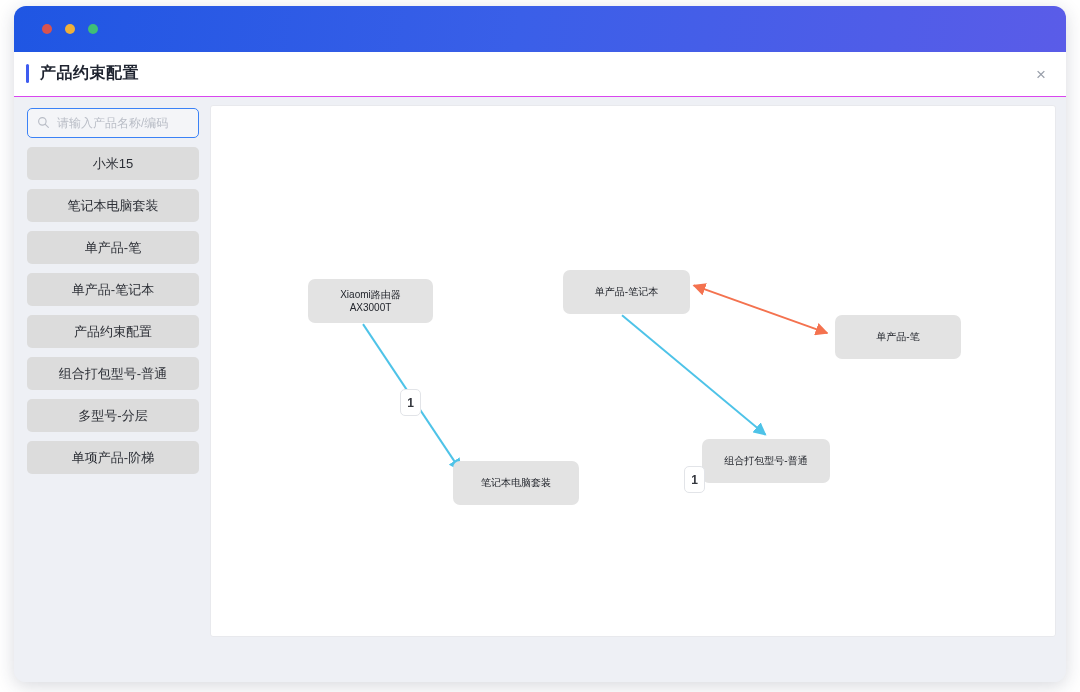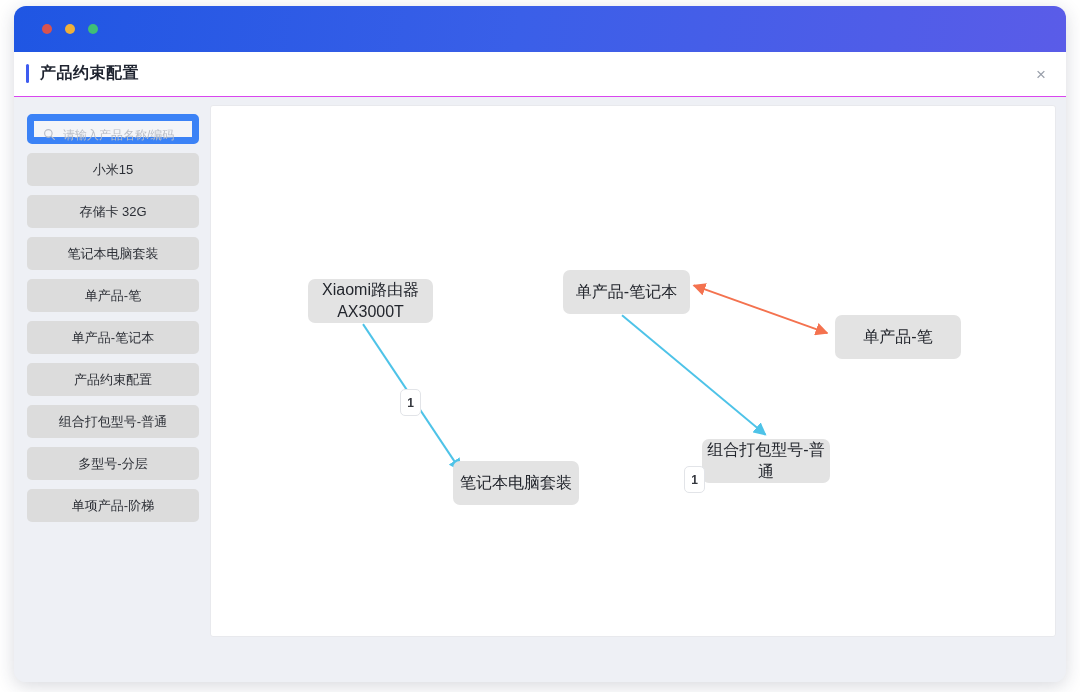--- a/index.html
+++ b/index.html
@@ -66,23 +66,23 @@
   .dlg-body { position: absolute; left: 0; top: 45px; width: 100%; height: 585px; }
 
   
   .sidebar {
     position: absolute; left: 8px; top: 8px;
     width: 182px; height: 557px;
     overflow: hidden;
   }
   .search-box {
     position: relative;
-    width: 172px; height: 30px; margin: 9px 0 0 5px;
+    width: 172px; height: 30px; margin: 3px 0 0 5px;
     background: #f4f5f8;
-    border: 7px solid #3b82f6;
+    border: 1px solid #3b82f6;
     border-radius: 5px;
   }
   .search-icon {
     position: absolute; left: 9px; top: 7px;
     width: 13px; height: 13px;
   }
   .search-input {
     position: absolute; left: 27px; top: 0;
     width: 140px; height: 28px;
     border: none; outline: none; background: transparent;
@@ -110,21 +110,21 @@
     border: 1px solid #e8e9ed;
     border-radius: 3px;
     overflow: hidden;
   }
   .graph { position: absolute; left: 0; top: 0; width: 100%; height: 100%; }
 
   .node {
     position: absolute;
     background: #e3e3e3;
     border-radius: 7px;
-    font-size: 16px; color: #23262d;
+    font-size: 10px; color: #23262d;
     display: flex; align-items: center; justify-content: center;
     text-align: center; line-height: 1.35;
     cursor: pointer;
   }
   .edge-badge {
     position: absolute;
     width: 21px; height: 27px;
     background: #ffffff;
     border: 1px solid #e2e4e8;
     border-radius: 5px;
@@ -158,21 +158,20 @@
       <div class="sidebar">
         <div class="search-box">
           <svg class="search-icon" viewBox="0 0 16 16">
             <circle cx="6.6" cy="6.6" r="4.6" fill="none" stroke="#b9bdc6" stroke-width="1.4"></circle>
             <line x1="10.2" y1="10.2" x2="14" y2="14" stroke="#b9bdc6" stroke-width="1.4" stroke-linecap="round"></line>
           </svg>
           <input class="search-input" type="text" placeholder="请输入产品名称/编码" style="">
         </div>
         <div class="prod-list" id="prod-list">
             <div class="prod-item">小米15</div>
-            <div class="prod-item">存储卡 32G</div>
             <div class="prod-item">笔记本电脑套装</div>
             <div class="prod-item">单产品-笔</div>
             <div class="prod-item">单产品-笔记本</div>
             <div class="prod-item">产品约束配置</div>
             <div class="prod-item">组合打包型号-普通</div>
             <div class="prod-item">多型号-分层</div>
             <div class="prod-item">单项产品-阶梯</div>
           </div>
       </div>
 

